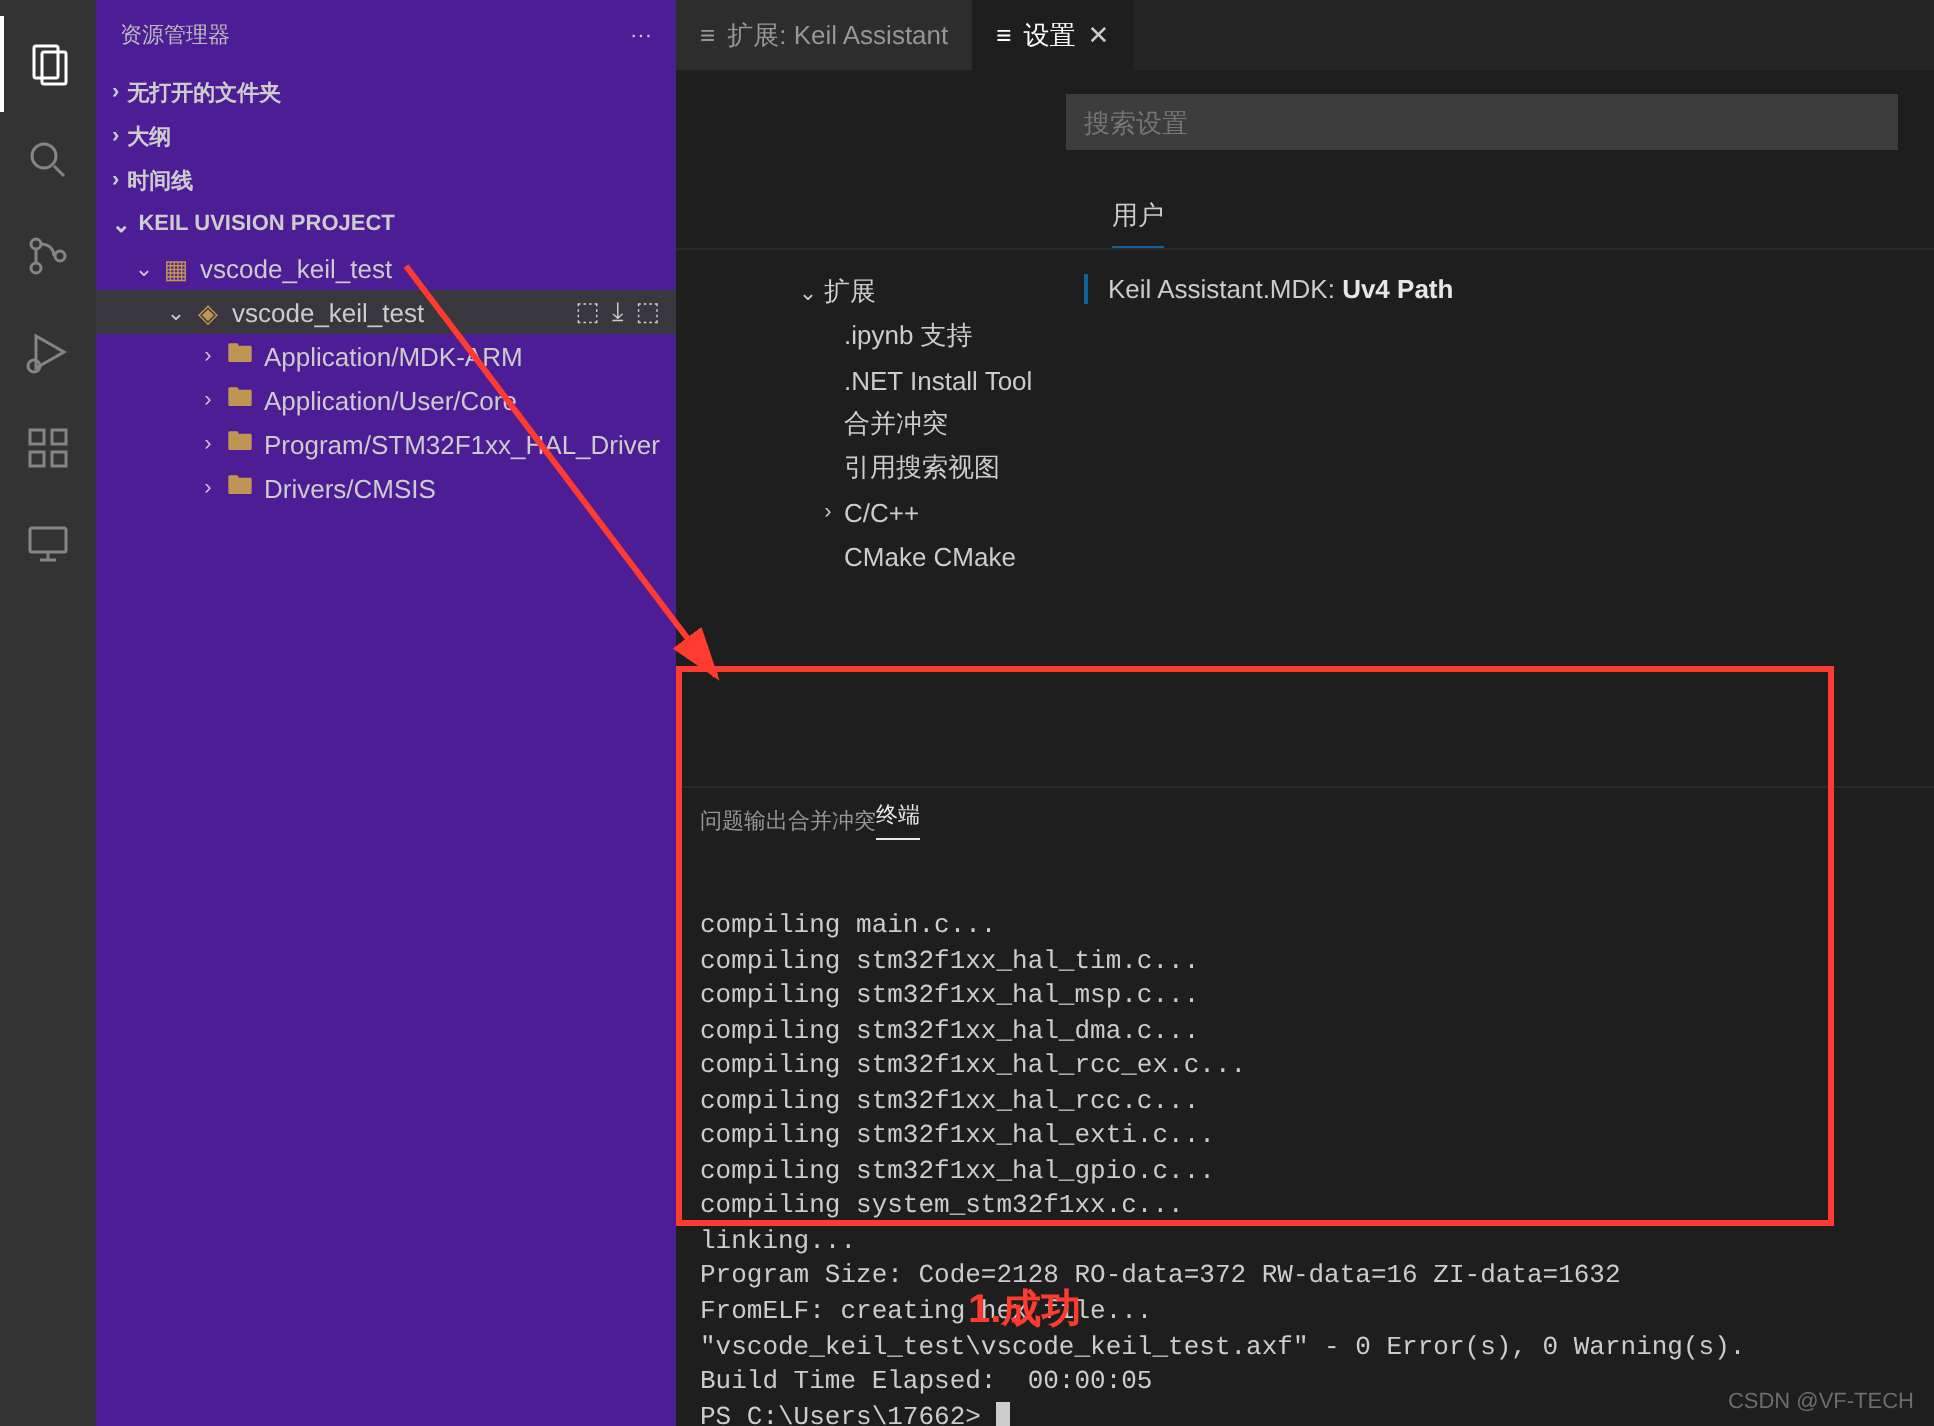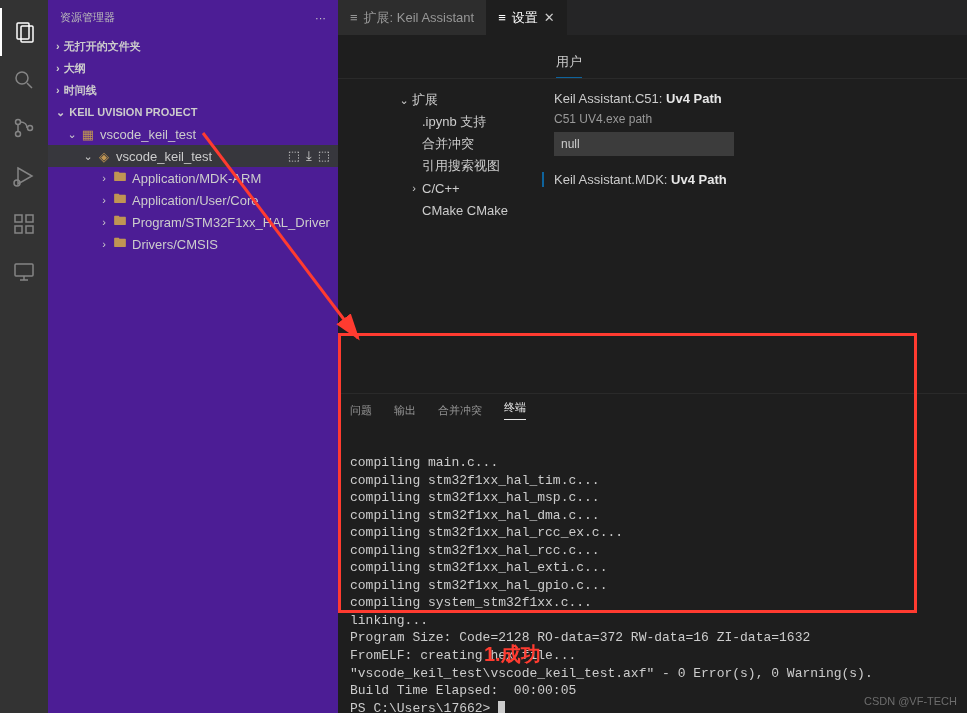--- a/index.html
+++ b/index.html
@@ -173,21 +173,20 @@
       height: 320px;
       display: flex;
       flex-direction: column;
       border-top: 1px solid #2a2a2a;
       background: #1e1e1e;
     }
     .panel-tabs {
       height: 32px;
       display: flex;
       align-items: center;
-      gap: 22px;
       padding-left: 12px;
     }
     .panel-tab {
       font-size: 11px;
       color: #969696;
       cursor: pointer;
     }
     .panel-tab.active {
       color: #e7e7e7;
       border-bottom: 1px solid #e7e7e7;
@@ -351,47 +350,43 @@
         <span>扩展: Keil Assistant</span>
       </div>
       <div class="editor-tab active">
         <span>≡</span>
         <span>设置</span>
         <span class="close">✕</span>
       </div>
     </div>
 
     <div class="settings-body">
+      <div class="settings-search">
+        <input type="text" placeholder="搜索设置" style="">
+      </div>
       <div class="settings-tabs">
         <div class="settings-tab active">用户</div>
       </div>
       <div class="settings-content">
         <div class="settings-nav">
           <div class="settings-nav-item" style="padding-left:58px">
             <span class="chev">⌄</span>
             <span>扩展</span>
           </div>
           <div class="settings-nav-item" style="padding-left:84px">.ipynb 支持</div>
+          <div class="settings-nav-item" style="padding-left:84px">.NET Install Tool</div>
           <div class="settings-nav-item" style="padding-left:84px">合并冲突</div>
           <div class="settings-nav-item" style="padding-left:84px">引用搜索视图</div>
           <div class="settings-nav-item" style="padding-left:68px">
             <span class="chev">›</span>
             <span>C/C++</span>
           </div>
           <div class="settings-nav-item" style="padding-left:84px">CMake CMake</div>
         </div>
         <div class="settings-panel">
-          <div class="setting-item">
-            <div class="setting-title">
-              <span class="prefix">Keil Assistant.C51:</span>
-              <span class="bold">Uv4 Path</span>
-            </div>
-            <div class="setting-desc">C51 UV4.exe path</div>
-            <input class="setting-input" type="text" value="null" style="">
-          </div>
           <div class="setting-item" style="border-left-color:#0e639c">
             <div class="setting-title">
               <span class="prefix">Keil Assistant.MDK:</span>
               <span class="bold">Uv4 Path</span>
             </div>
           </div>
         </div>
       </div>
     </div>
 

